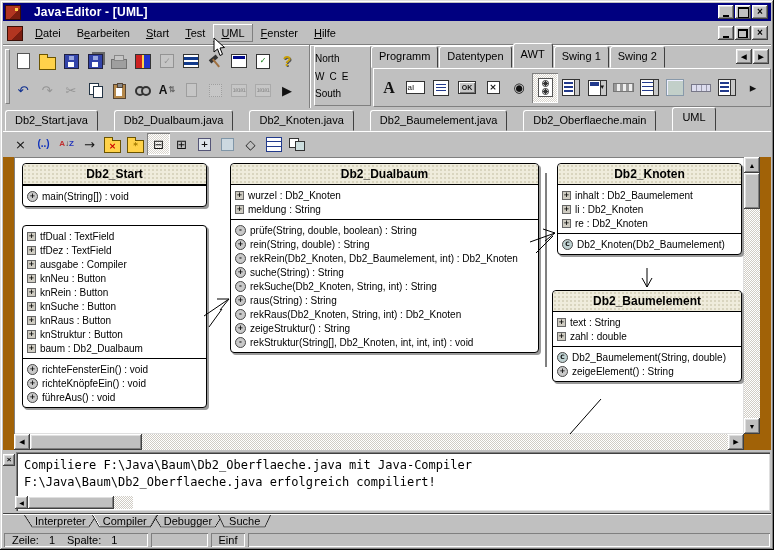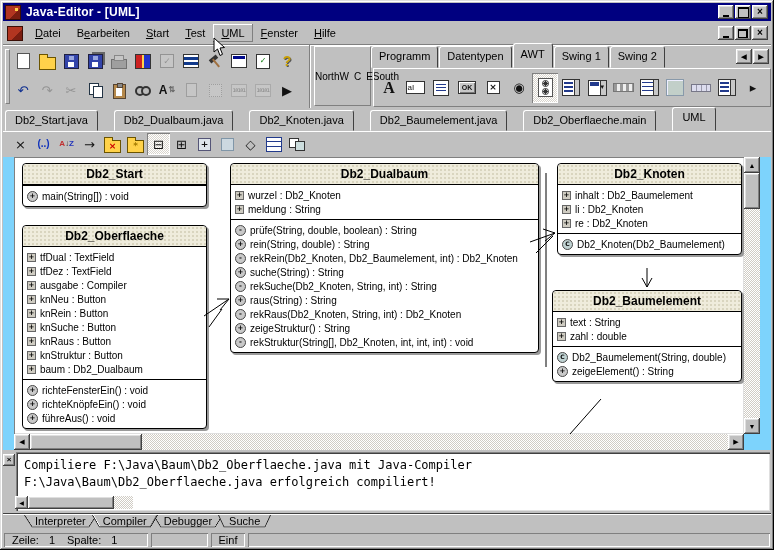--- a/index.html
+++ b/index.html
@@ -5,21 +5,21 @@
   html,body{margin:0;padding:0}
   body{width:774px;height:550px;position:relative;overflow:hidden;
        background:#c0c0c0;font-family:"Liberation Sans",sans-serif;font-size:11px;color:#000;
        -webkit-font-smoothing:none}
   u{text-decoration:underline}
   .win{position:absolute;inset:0;background:#c0c0c0;
        box-shadow:inset -1px -1px 0 #000,inset 1px 1px 0 #dfdfdf,inset -2px -2px 0 #808080,inset 2px 2px 0 #fff}
   .btn3d{background:#c0c0c0;box-shadow:inset -1px -1px 0 #404040,inset 1px 1px 0 #fff,inset -2px -2px 0 #808080,inset 2px 2px 0 #dfdfdf}
   
   .titlebar{position:absolute;left:3px;right:3px;top:3px;height:18px;background:#000080;
-            display:flex;align-items:center;padding:0 2px;gap:3px}
+            display:flex;align-items:center;padding:0 2px;gap:11px}
   .app-ico{width:14px;height:13px;background:linear-gradient(135deg,#b23520 0 60%,#7a1d10 60%);
            border:1px solid #3a0d05;position:relative}
   .app-ico::after{content:"";position:absolute;right:2px;top:2px;width:3px;height:3px;background:#ffd24a}
   .title-text{flex:1;color:#fff;font-weight:bold;font-size:12px;letter-spacing:.2px;padding-left:2px;white-space:nowrap}
   .wbtn{width:16px;height:14px;display:flex;align-items:center;justify-content:center;font:bold 9px/1 "Liberation Sans",sans-serif}
   .mini{width:6px;height:2px;background:#000;margin-top:7px}
   .maxi{width:9px;height:8px;border:1px solid #000;border-top:2px solid #000}
   .resto{position:relative;width:10px;height:9px}
   .resto::before{content:"";position:absolute;right:0;top:0;width:7px;height:6px;border:1px solid #000;border-top:2px solid #000;background:#c0c0c0}
   .resto::after{content:"";position:absolute;left:0;bottom:0;width:7px;height:6px;border:1px solid #000;border-top:2px solid #000;background:#c0c0c0}
@@ -36,21 +36,21 @@
   .tool-left{position:absolute;left:0;top:0;bottom:0;width:306px;border-right:1px solid #808080;box-shadow:1px 0 0 #fff}
   .tb-row{position:absolute;left:8px;display:flex}
   #tb-main{top:3px}#tb-edit{top:32px}
   .gripper{position:absolute;left:2px;top:4px;bottom:4px;width:3px;border:1px solid;border-color:#fff #808080 #808080 #fff}
   .tbtn{width:24px;height:26px;display:flex;align-items:center;justify-content:center;position:relative}
   .tbtn.pressed{box-shadow:inset 1px 1px 0 #808080,inset -1px -1px 0 #fff;
                 background:conic-gradient(#fff 25%,#d8d4cc 0 50%,#fff 0 75%,#d8d4cc 0) 0 0/2px 2px}
   .tbtn.disabled .ico{filter:grayscale(1) brightness(1.2) contrast(.55);color:#8a8a8a}
   .ico{position:relative;display:flex;align-items:center;justify-content:center;font:12px/1 "DejaVu Sans",sans-serif;color:#111}
   .compass{position:absolute;left:311px;top:1px;bottom:2px;width:55px;border:1px solid;border-color:#fff #808080 #808080 #fff;
-           display:flex;flex-direction:row;align-items:center;justify-content:space-evenly;font-size:10px;background:#c0c0c0}
+           display:flex;flex-direction:column;justify-content:space-evenly;font-size:10px;background:#c0c0c0}
   .compass .wce{display:flex;gap:5px}
   .palette{position:absolute;left:368px;top:0;right:0;bottom:0}
   .ptabs{position:absolute;left:0;top:1px;right:38px;display:flex;align-items:flex-end;height:22px}
   .ptab{padding:3px 7px 3px;background:#c0c0c0;border:1px solid;border-color:#fff #404040 #c0c0c0 #fff;
         border-radius:3px 3px 0 0;margin-right:1px;white-space:nowrap;height:14px}
   .ptab.active{font-weight:normal;padding-top:4px;height:16px;margin-top:-2px;position:relative;z-index:2;border-bottom-color:#c0c0c0}
   .pscroll{position:absolute;right:2px;top:4px;display:flex;gap:1px}
   .pscroll .wbtn{width:16px;height:15px;font-size:7px}
   .ptools{position:absolute;left:2px;right:0;top:23px;bottom:1px;display:flex;align-items:center;
           border:1px solid;border-color:#fff #808080 #808080 #fff;padding:0 2px}
@@ -59,21 +59,21 @@
   .filetabs{position:absolute;left:3px;right:3px;top:108px;height:23px;display:flex;align-items:flex-end;padding-left:2px;
             border-bottom:1px solid #fff}
   .ftab{padding:3px 9px;background:#c0c0c0;border:1px solid;border-color:#fff #404040 #c0c0c0 #fff;border-radius:3px 3px 0 0;
         margin-right:16px;white-space:nowrap;height:13px}
   .ftab.active{height:16px;position:relative;z-index:2;font-weight:normal}
   
   .umlbar{position:absolute;left:3px;right:3px;top:131px;height:26px;display:flex;align-items:center;padding-left:6px;
           border-bottom:1px solid #808080;box-shadow:inset 0 1px 0 #fff}
   .umlbar .tbtn{width:23px;height:22px}
   
-  .canvas-wrap{position:absolute;left:3px;right:3px;top:157px;height:293px;background:#7dd3fc}
+  .canvas-wrap{position:absolute;left:3px;right:3px;top:157px;height:293px;background:#a16207}
   .canvas{position:absolute;left:11px;top:0;width:730px;height:277px;background:#fff;overflow:hidden;
           box-shadow:inset 1px 1px 0 #808080,inset -1px -1px 0 #dfdfdf}
   .edges{position:absolute;left:0;top:0;pointer-events:none}
   .uml-class{position:absolute;background:#fff;border:1px solid #000;border-radius:4px;box-shadow:2px 2px 0 #9a9a9a;font-size:10px}
   .uml-title{background:#efecdc;background-image:radial-gradient(#d9d5bf 0.8px,transparent 0.9px);background-size:4px 4px;
              font-weight:bold;font-size:12px;text-align:center;padding:3px 2px;border-bottom:1px solid #000;border-radius:4px 4px 0 0}
   .sec{padding:3px 4px}
   .sec.sep{border-top:1px solid #000}
   .member{display:flex;align-items:center;gap:4px;height:14px;white-space:nowrap;overflow:hidden}
   .mi{flex:0 0 auto;display:inline-flex;align-items:center;justify-content:center;font:bold 7px/1 "DejaVu Sans",sans-serif;box-sizing:border-box}
@@ -433,21 +433,20 @@
         <div class="uml-class" style="left: 8px; top: 6px; width: 183px;">
           <div class="uml-title">Db2_Start</div>
           <div class="sec sep">
             <div class="member">
               <span class="mi public">+</span>
               <span>main(String[]) : void</span>
             </div>
           </div>
         </div>
         <div class="uml-class" style="left: 8px; top: 68px; width: 183px;">
-          <div class="uml-title">Db2_Oberflaeche</div>
           <div class="sec">
             <div class="member">
               <span class="mi field">+</span>
               <span>tfDual : TextField</span>
             </div>
             <div class="member">
               <span class="mi field">+</span>
               <span>tfDez : TextField</span>
             </div>
             <div class="member">

